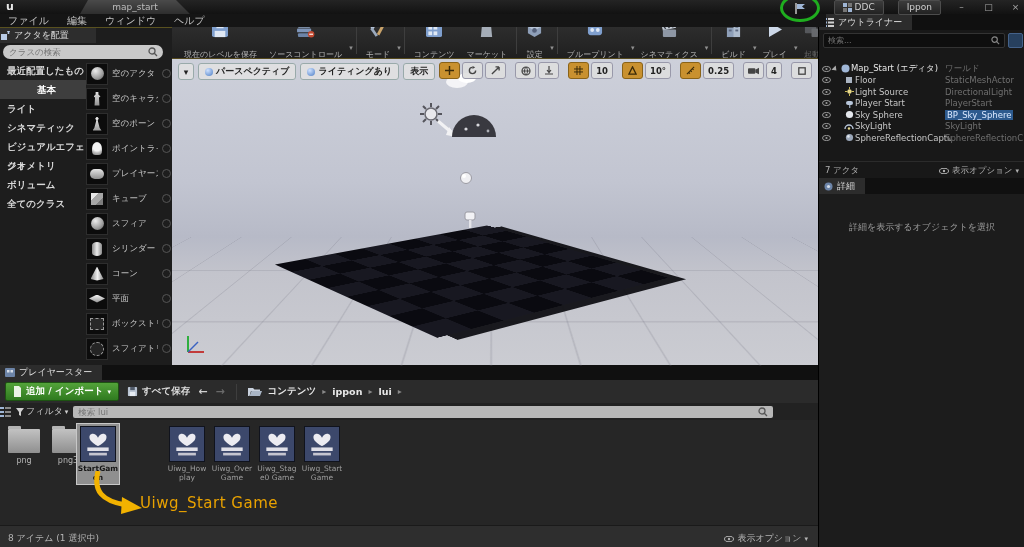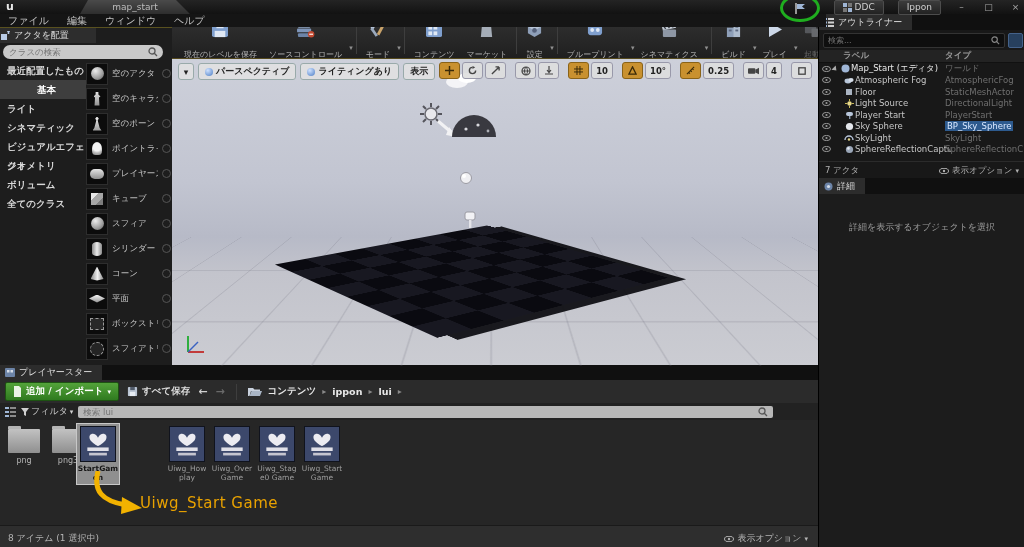--- a/index.html
+++ b/index.html
@@ -112,21 +112,21 @@
   .cb{position:absolute;left:0;top:365px;width:818px;height:182px;background:#262626;}
   .cb-tabrow{position:absolute;left:0;top:0;width:818px;height:15px;background:#101010;}
   .cb-tab{position:absolute;left:0;top:0;height:15px;background:#2c2c2c;display:flex;align-items:center;gap:4px;padding:0 10px 0 5px;font-size:9px;color:#ddd;}
   .cb-toolbar{position:absolute;left:0;top:15px;width:818px;height:23px;background:#2b2b2b;display:flex;align-items:center;gap:8px;padding-left:5px;box-sizing:border-box;}
   .btn-green{height:17px;background:linear-gradient(#53a33a,#2f7a1f);border:1px solid #1d5212;border-radius:2px;display:flex;align-items:center;gap:4px;
              padding:0 7px;font-size:9.5px;font-weight:bold;color:#fff;}
   .btn-flat{display:flex;align-items:center;gap:4px;font-size:9.5px;font-weight:bold;color:#dedede;}
   .nav-arrows{display:flex;gap:8px;font-size:11px;color:#cfcfcf;font-weight:bold;}
   .crumbs{display:flex;align-items:center;gap:6px;font-size:9.5px;font-weight:bold;color:#e8e8e8;}
   .crumb-sep{color:#8a8a8a;font-size:8px;}
-  .cb-filter{position:absolute;left:0;top:38px;width:818px;height:17px;background:#222;display:flex;align-items:center;gap:5px;padding-left:5px;box-sizing:border-box;}
+  .cb-filter{position:absolute;left:0;top:38px;width:818px;height:17px;background:#222;display:flex;align-items:center;gap:5px;box-sizing:border-box;}
   .filter-label{font-size:9px;color:#cfcfcf;display:flex;align-items:center;gap:2px;}
   .cb-search{flex:1;height:12px;background:#b7b7b7;border-radius:2px;margin-right:45px;display:flex;align-items:center;}
   .cb-search input{flex:1;border:0;background:transparent;font-size:8.5px;color:#3a3a3a;padding:0 5px;outline:none;font-family:inherit;}
   .cb-items{position:absolute;left:0;top:56px;width:818px;height:103px;}
   .folder{position:absolute;top:4px;width:40px;text-align:center;}
   .folder-icon{width:32px;height:24px;background:linear-gradient(#c2c2c2,#8f8f8f);border-radius:1px;margin:4px auto 3px;position:relative;}
   .folder-icon::before{content:"";position:absolute;left:0;top:-3px;width:13px;height:3px;background:#b5b5b5;border-radius:1px 1px 0 0;}
   .flabel{font-size:8px;color:#b5b5b5;}
   .asset{position:absolute;top:2px;width:42px;text-align:center;padding:2px 0;}
   .asset.sel{background:#8f8f8f;border:1px solid #c8c8c8;padding:1px 0;}
@@ -556,57 +556,36 @@
       </div>
     </div>
     <div class="ol-search">
       <input placeholder="検索..." style="">
       <svg width="9" height="9" viewBox="0 0 10 10" style="margin-right:4px">
           <circle cx="4" cy="4" r="3" fill="none" stroke="#888" stroke-width="1.3"></circle>
           <path d="M6.3 6.3 L9 9" stroke="#888" stroke-width="1.3"></path>
         </svg>
     </div>
     <span class="ol-plus"></span>
-    <div class="ol-header">
-      <span class="c1">ラベル</span>
-      <span class="c2">タイプ</span>
-    </div>
     <div class="ol-rows">
       <div class="ol-row root">
         <span class="eye">
             <svg width="9" height="6" viewBox="0 0 9 6">
               <ellipse cx="4.5" cy="3" rx="4" ry="2.6" fill="none" stroke="#999" stroke-width="1"></ellipse>
               <circle cx="4.5" cy="3" r="1.1" fill="#999"></circle>
             </svg>
           </span>
         <span class="ol-exp"></span>
         <span class="ol-ic">
             <svg width="9" height="9" viewBox="0 0 9 9">
               <circle cx="4.5" cy="4.5" r="4" fill="#9fb6d6"></circle>
             </svg>
           </span>
         <span class="ol-label">Map_Start (エディタ)</span>
         <span class="ol-type">ワールド</span>
-      </div>
-      <div class="ol-row">
-        <span class="eye">
-            <svg width="9" height="6" viewBox="0 0 9 6">
-              <ellipse cx="4.5" cy="3" rx="4" ry="2.6" fill="none" stroke="#999" stroke-width="1"></ellipse>
-              <circle cx="4.5" cy="3" r="1.1" fill="#999"></circle>
-            </svg>
-          </span>
-        <span class="ind"></span>
-        <span class="ol-ic">
-            <svg width="10" height="7" viewBox="0 0 10 7">
-              <ellipse cx="4" cy="4" rx="3.5" ry="2.4" fill="#b8c6da"></ellipse>
-              <ellipse cx="7" cy="3" rx="2.6" ry="2" fill="#d5dde8"></ellipse>
-            </svg>
-          </span>
-        <span class="ol-label">Atmospheric Fog</span>
-        <span class="ol-type">AtmosphericFog</span>
       </div>
       <div class="ol-row">
         <span class="eye">
             <svg width="9" height="6" viewBox="0 0 9 6">
               <ellipse cx="4.5" cy="3" rx="4" ry="2.6" fill="none" stroke="#999" stroke-width="1"></ellipse>
               <circle cx="4.5" cy="3" r="1.1" fill="#999"></circle>
             </svg>
           </span>
         <span class="ind"></span>
         <span class="ol-ic">

